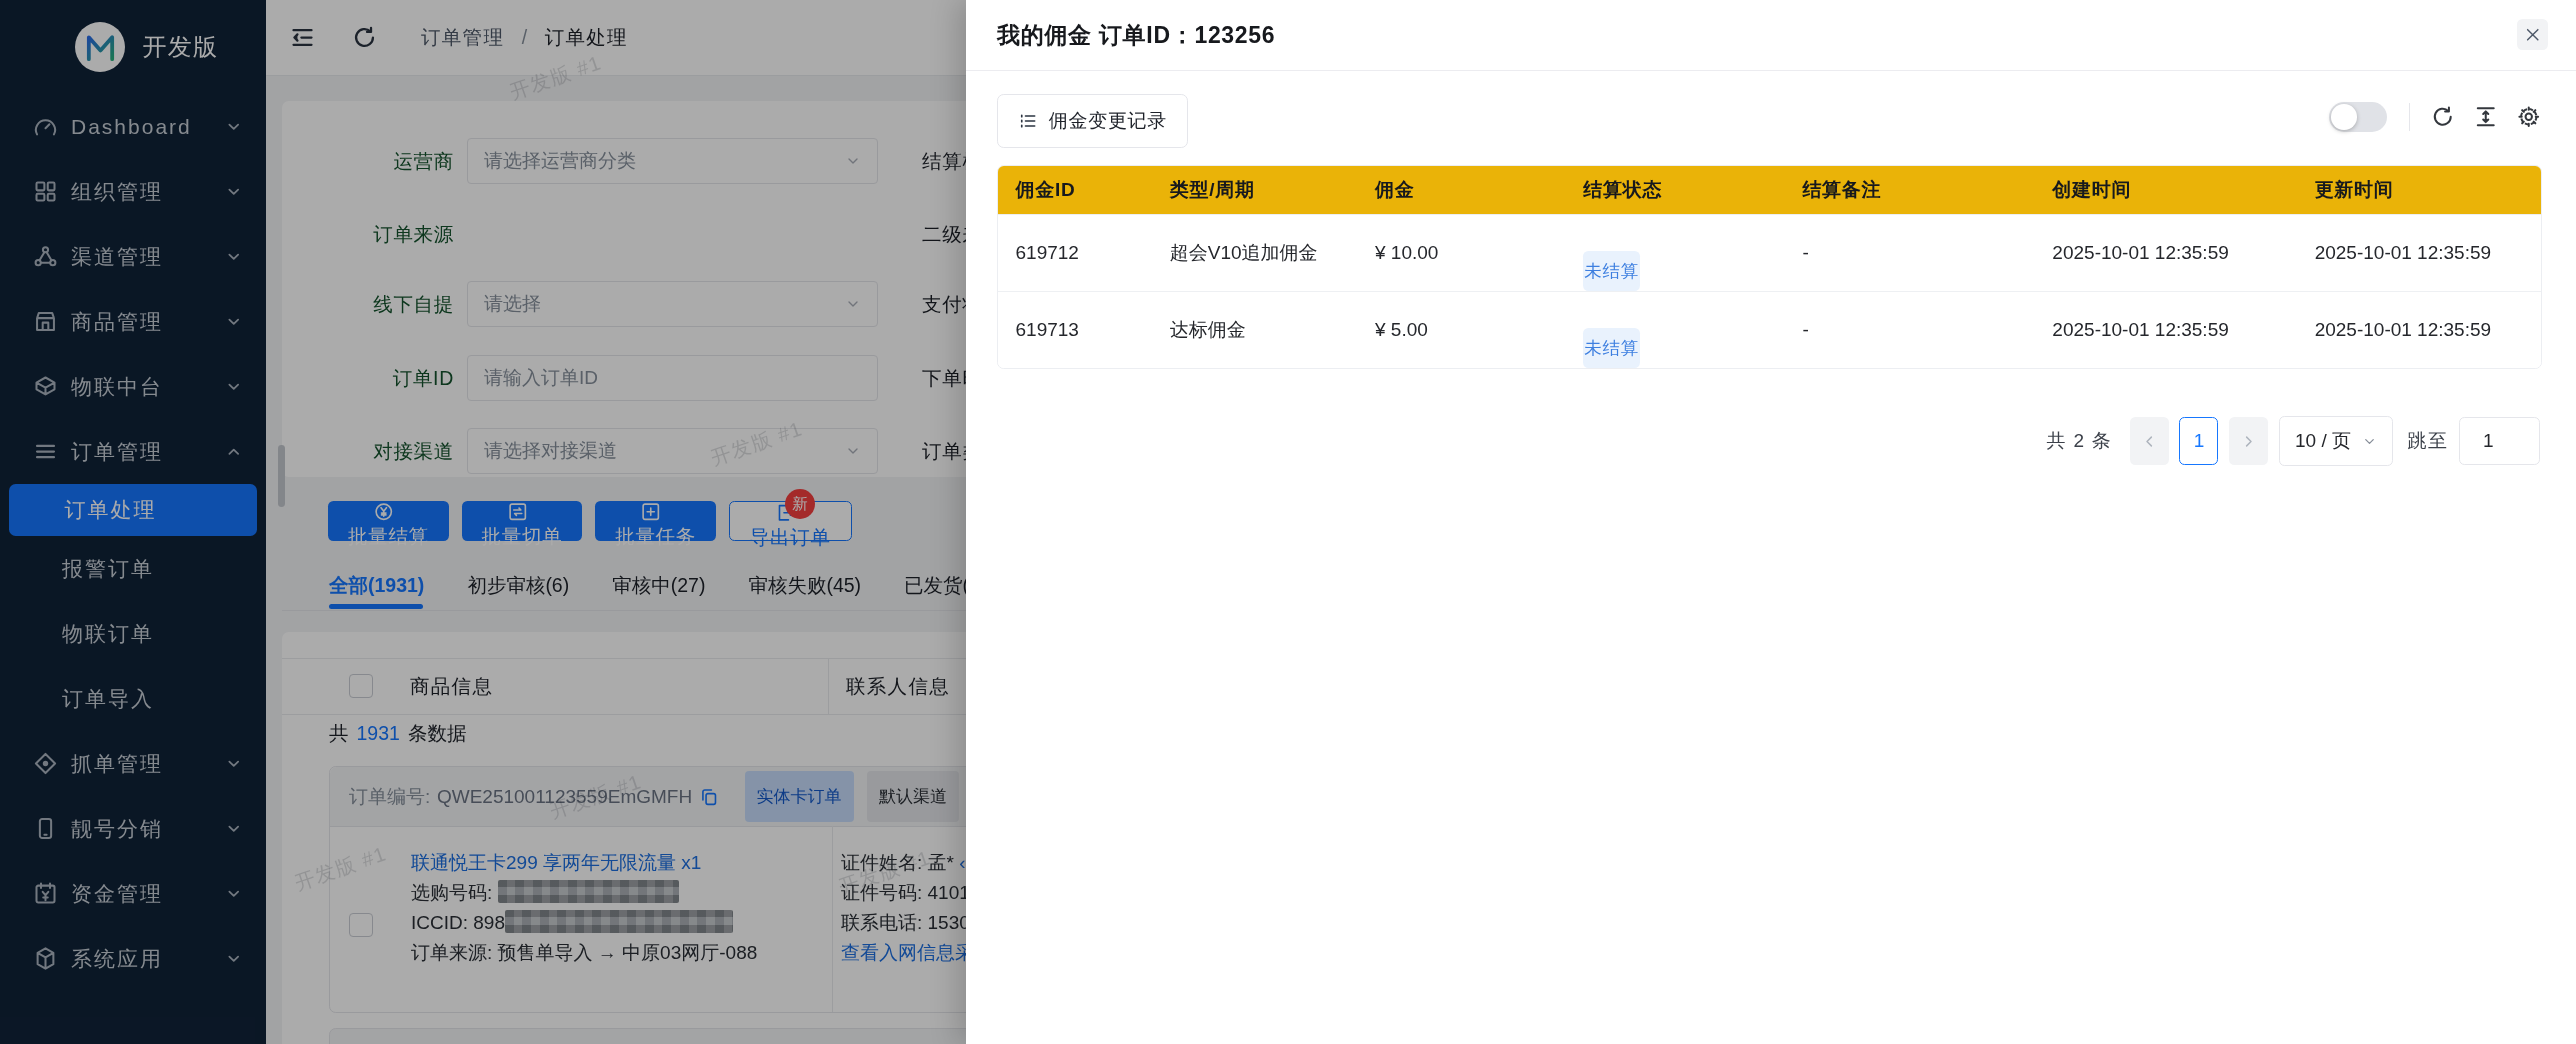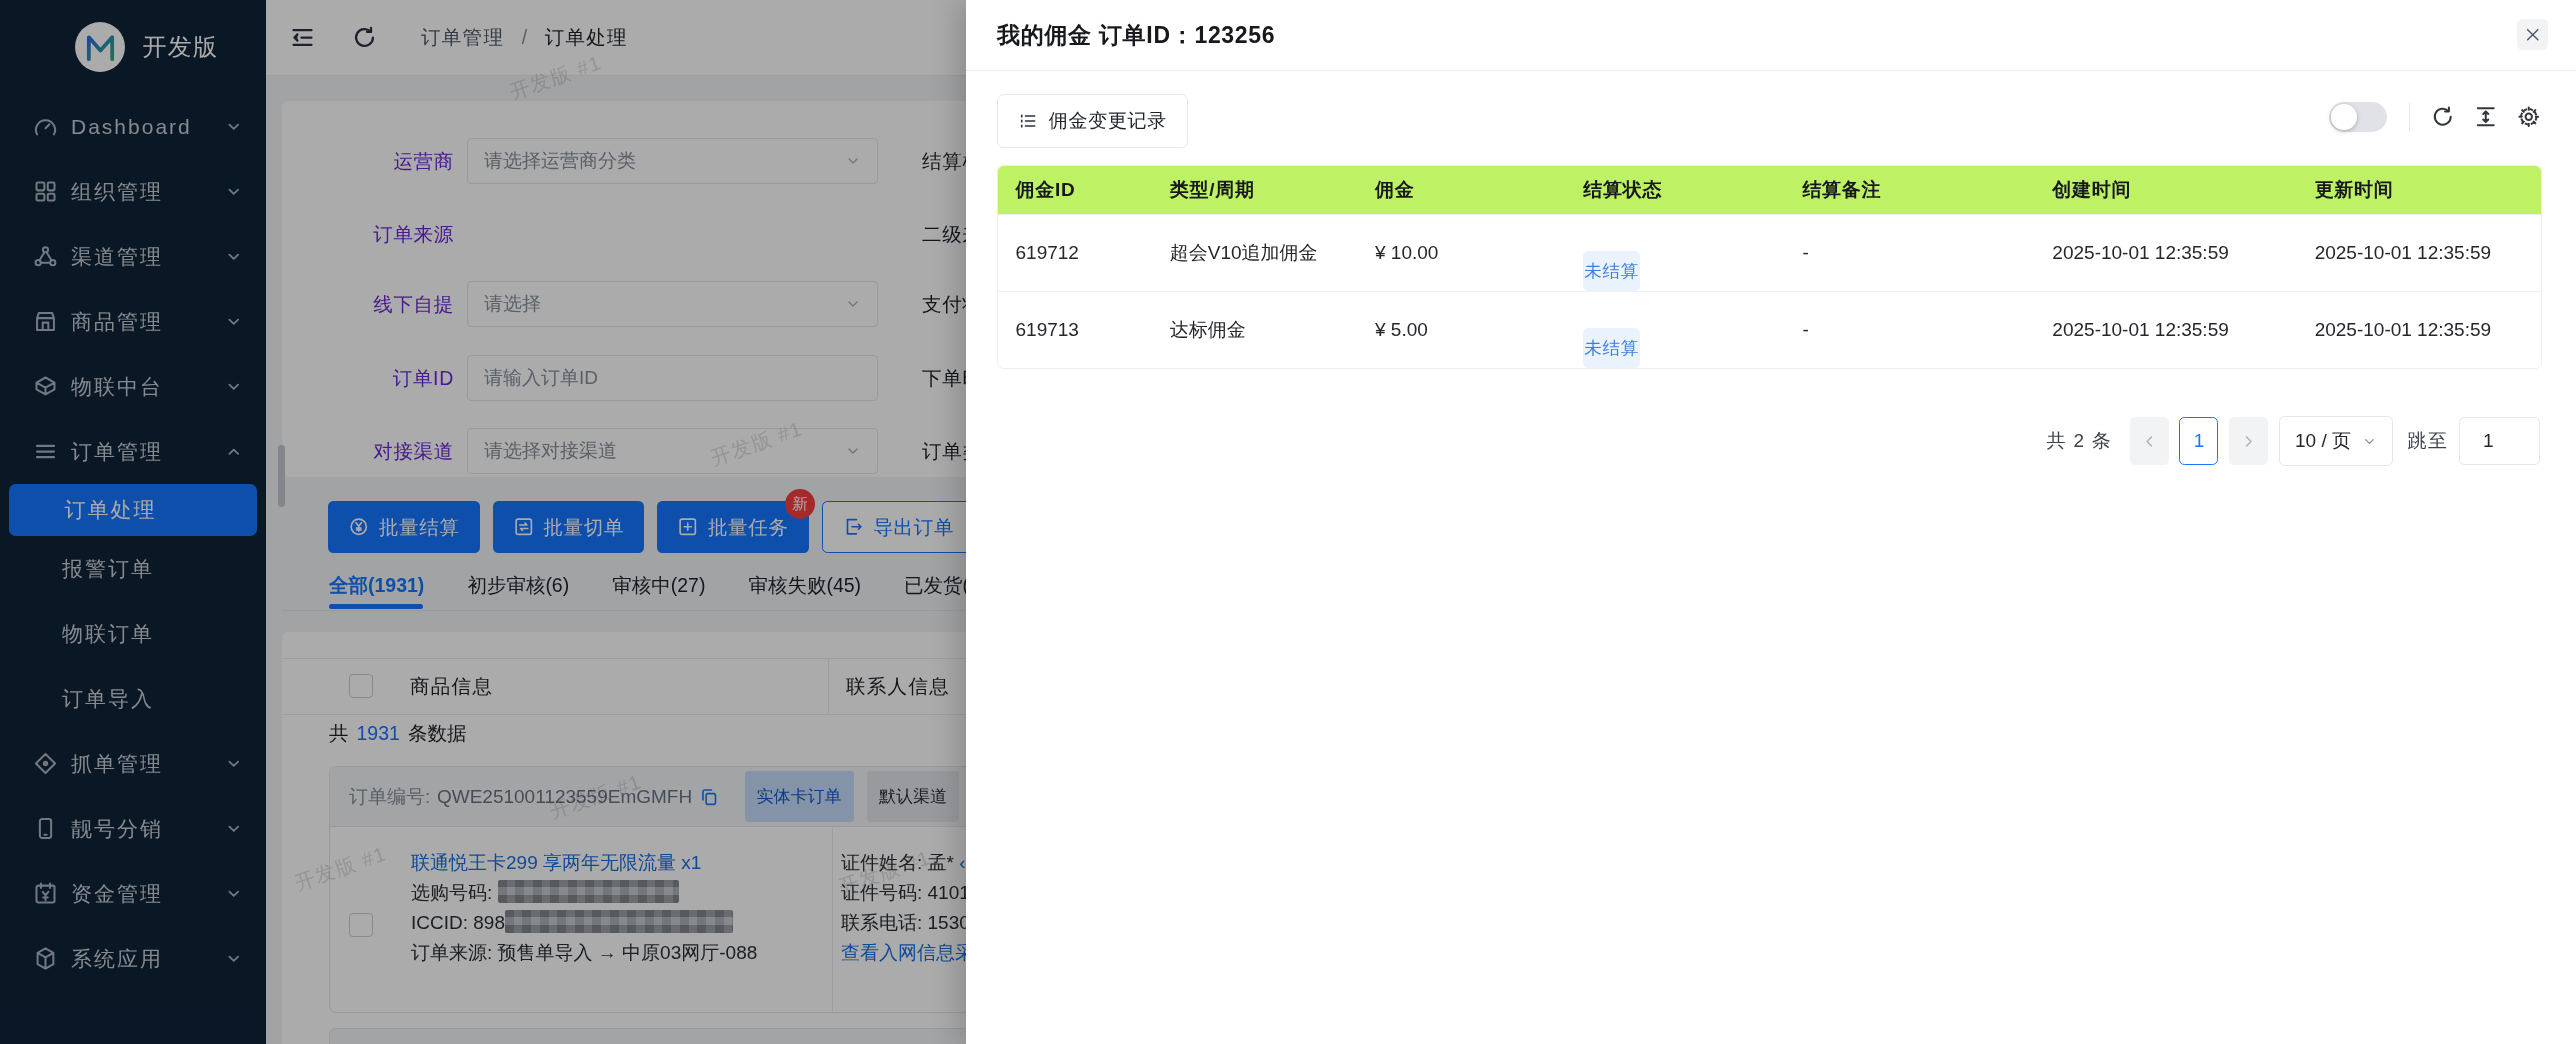--- a/index.html
+++ b/index.html
@@ -27,29 +27,29 @@
   .topbar{position:absolute;left:0;top:0;right:0;height:75px;background:#fff;display:flex;align-items:center;border-bottom:0.7px solid #e8eaed;}
   .tb-icon{width:27px;height:27px;color:#2b3441;margin-left:23px;}
   .tb-icon.r{margin-left:35px;}
   .crumb{display:flex;align-items:center;margin-left:43px;font-size:19.5px;}
   .crumb .c1{color:#4e5969;letter-spacing:1.3px;}
   .crumb .sep{margin:0 17.5px;color:#86909c;}
   .crumb .c2{color:#1d2129;letter-spacing:1.3px;}
 
   .form-card{position:absolute;left:16px;top:101px;right:0;height:376px;background:#fff;border-radius:6.7px;}
   .frow{position:absolute;left:0;right:0;height:46px;display:flex;align-items:center;}
-  .flabel{position:absolute;width:175px;right:auto;left:269px;text-align:right;font-size:19.5px;color:#6d28d9;letter-spacing:0.7px;width:172px;}
+  .flabel{position:absolute;width:175px;right:auto;left:269px;text-align:right;font-size:19.5px;color:#14532d;letter-spacing:0.7px;width:172px;}
   .fbox{position:absolute;left:185px;width:411px;height:46px;border:0.7px solid #e5e6eb;border-radius:4px;background:#fff;
     display:flex;align-items:center;padding:0 16px;box-sizing:border-box;font-size:19px;color:#86909c;}
   .fbox .ph{flex:1;overflow:hidden;white-space:nowrap;}
   .fbox .chev{width:16px;height:16px;color:#a9aeb8;}
   .rlabel{position:absolute;left:640px;font-size:19.5px;color:#1d2129;white-space:nowrap;letter-spacing:0.7px;}
 
   .btnrow{position:absolute;left:62px;top:501px;display:flex;gap:12.8px;align-items:center;}
-  .btn{height:52px;border-radius:5.4px;background:#1677ff;color:#fff;font-size:19.5px;display:flex;align-items:center;padding:0 20px;letter-spacing:0.7px;}
+  .btn{height:40px;border-radius:5.4px;background:#1677ff;color:#fff;font-size:19.5px;display:flex;align-items:center;padding:0 20px;letter-spacing:0.7px;flex-direction:column;}
   .btn .bicon{width:21.5px;height:21.5px;margin-right:9.4px;color:#fff;}
   .btn.ghost{background:#fff;border:1.3px solid #1677ff;color:#1677ff;box-sizing:border-box;}
   .btn.ghost .bicon{color:#1677ff;}
   .badge{position:absolute;left:457px;top:-12px;min-width:30px;height:30px;border-radius:15px;background:#f53f3f;color:#fff;
     font-size:15.5px;display:flex;align-items:center;justify-content:center;z-index:3;}
 
   .tabs{position:absolute;left:63px;top:572px;display:flex;gap:43px;font-size:19.5px;color:#1d2129;}
   .tabs .tab.on{color:#1677ff;font-weight:bold;}
   .tabs-line{position:absolute;left:16px;top:610px;right:0;height:0.7px;background:#e5e6eb;}
   .tab-underline{position:absolute;left:63px;top:604px;width:94px;height:4.7px;border-radius:2.7px;background:#1677ff;}
@@ -101,21 +101,21 @@
     display:flex;align-items:center;padding:3px 20px;font-size:19px;color:#1d2129;letter-spacing:0.7px;}
   .rec-btn .ricon{width:20px;height:20px;margin-right:10.8px;color:#2b3441;}
   .d-tools{position:absolute;right:35px;top:94px;height:46px;display:flex;align-items:center;}
   .toggle{width:58px;height:30px;border-radius:15px;background:#e0e2e7;position:relative;}
   .toggle .knob{position:absolute;left:2px;top:2px;width:25.5px;height:25.5px;border-radius:50%;background:#fff;box-shadow:0 1.3px 4px rgba(0,0,0,0.25);}
   .tool-div{width:0.7px;height:28px;background:#e5e6eb;margin:0 20px 0 21.5px;}
   .ticon{width:25.5px;height:25.5px;color:#33373d;margin-left:17.5px;}
 
   .d-table{position:absolute;left:31px;top:165px;width:1543px;border:0.7px solid #eceef2;border-radius:6.7px;border-collapse:separate;border-spacing:0;overflow:hidden;}
   .d-table table{width:100%;border-collapse:collapse;}
-  .d-table th{background:#bef264;height:48px;text-align:left;font-size:19px;color:#17191d;font-weight:bold;padding:0 0 0 17.5px;border-bottom:0.7px solid #eceef2;letter-spacing:0.7px;}
+  .d-table th{background:#eab308;height:48px;text-align:left;font-size:19px;color:#17191d;font-weight:bold;padding:0 0 0 17.5px;border-bottom:0.7px solid #eceef2;letter-spacing:0.7px;}
   .d-table td{height:70px;font-size:19px;color:#25272c;padding:0 0 0 17.5px;background:#fff;}
   .d-table tr.r1 td{border-bottom:0.7px solid #eef0f3;}
   .stag{display:inline-block;background:#e9f2fd;color:#3d7fe0;font-size:17.5px;padding:8px 1px;border-radius:5.4px;letter-spacing:0.7px;margin-top:36px;}
 
   .d-pager{position:absolute;right:36px;top:416px;display:flex;align-items:center;gap:10.8px;font-size:19px;color:#3c414a;}
   .pg-total{margin-right:6.7px;letter-spacing:1.3px;}
   .pg-btn{width:39px;height:48px;border-radius:5.4px;background:#f2f3f5;display:flex;align-items:center;justify-content:center;color:#aeb4bd;}
   .pg-btn svg{width:15px;height:15px;}
   .pg-cur{width:39px;height:48px;border-radius:5.4px;background:#fff;border:1.3px solid #1677ff;color:#1677ff;display:flex;align-items:center;justify-content:center;box-sizing:border-box;}
   .pg-size{height:48px;border:0.7px solid #e5e6eb;border-radius:5.4px;display:flex;align-items:center;padding:0 15px;gap:10.8px;color:#25272c;background:#fff;}

